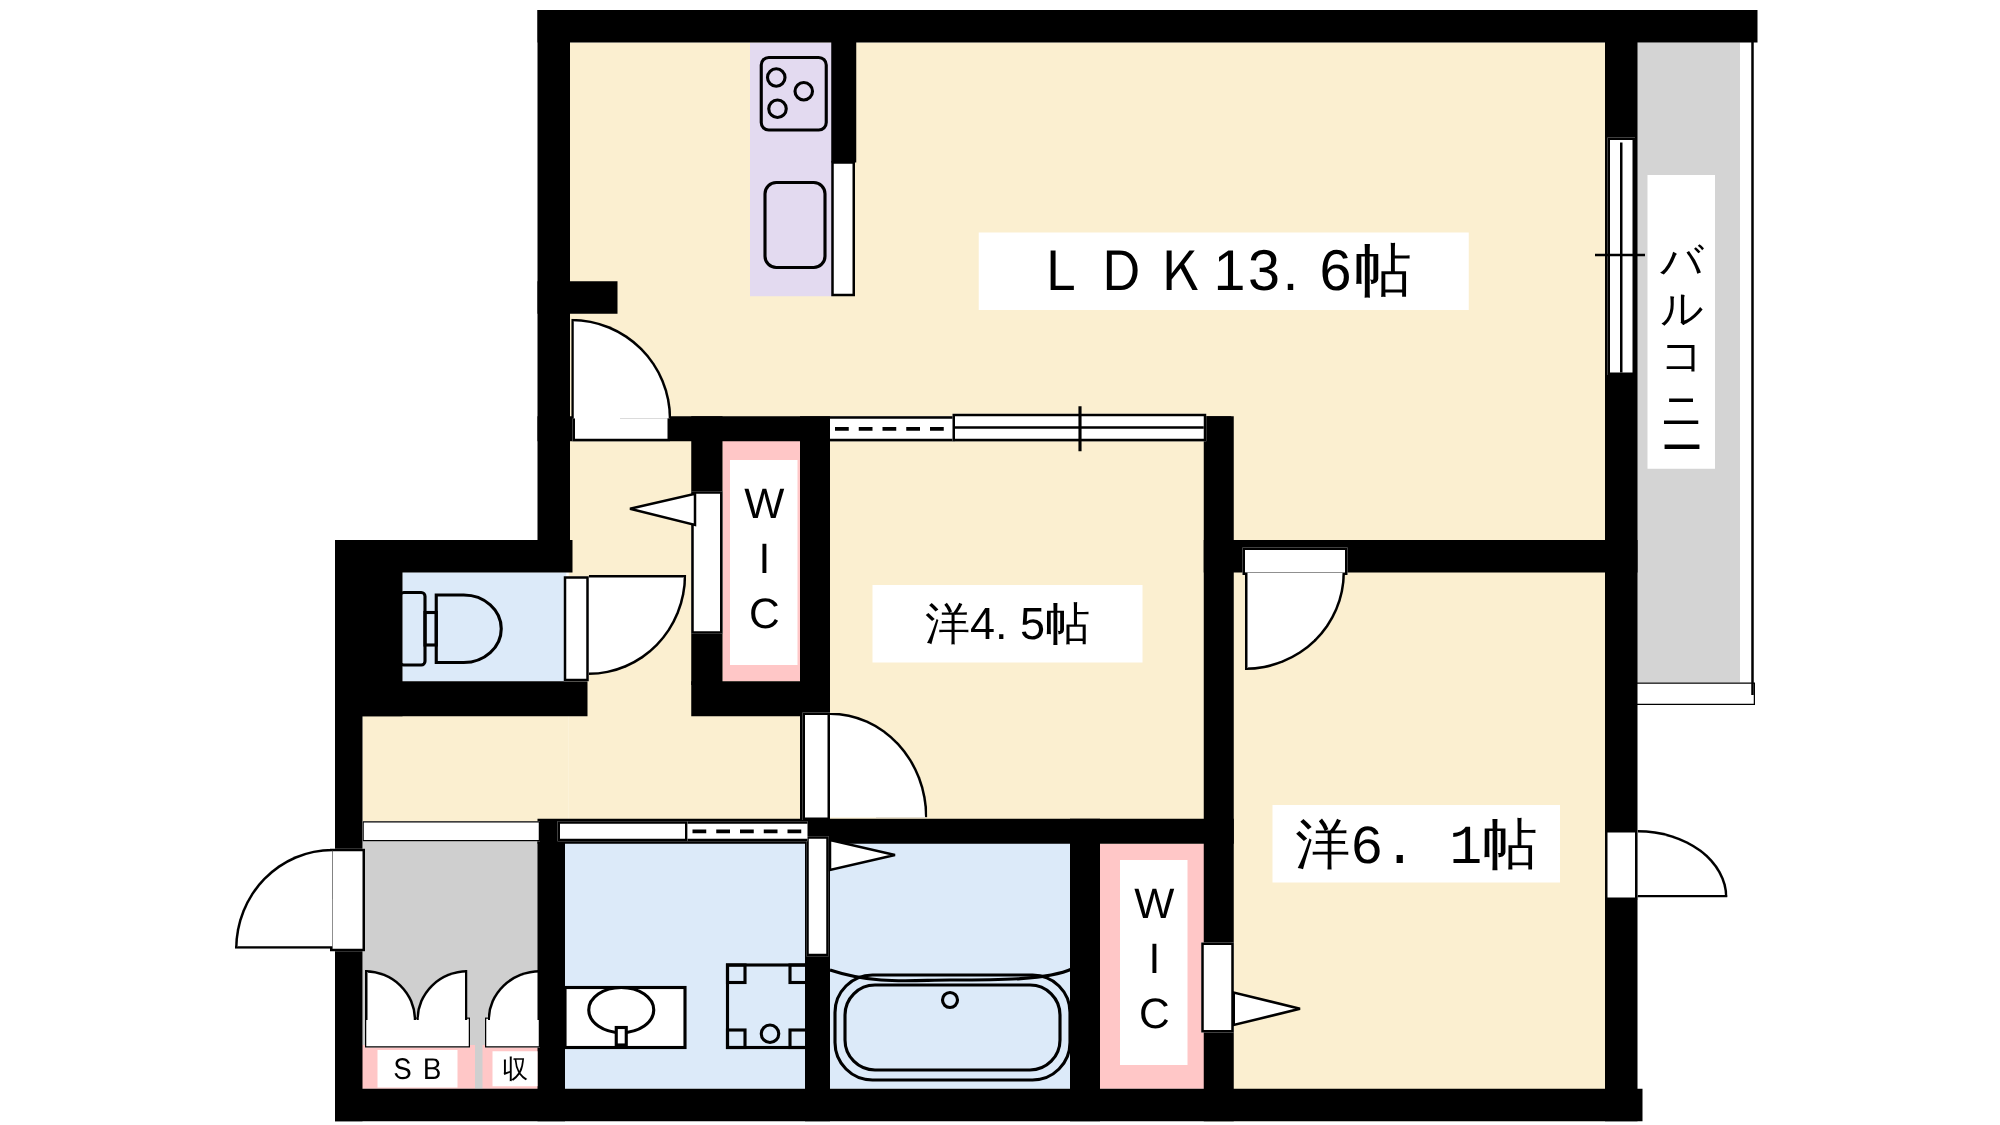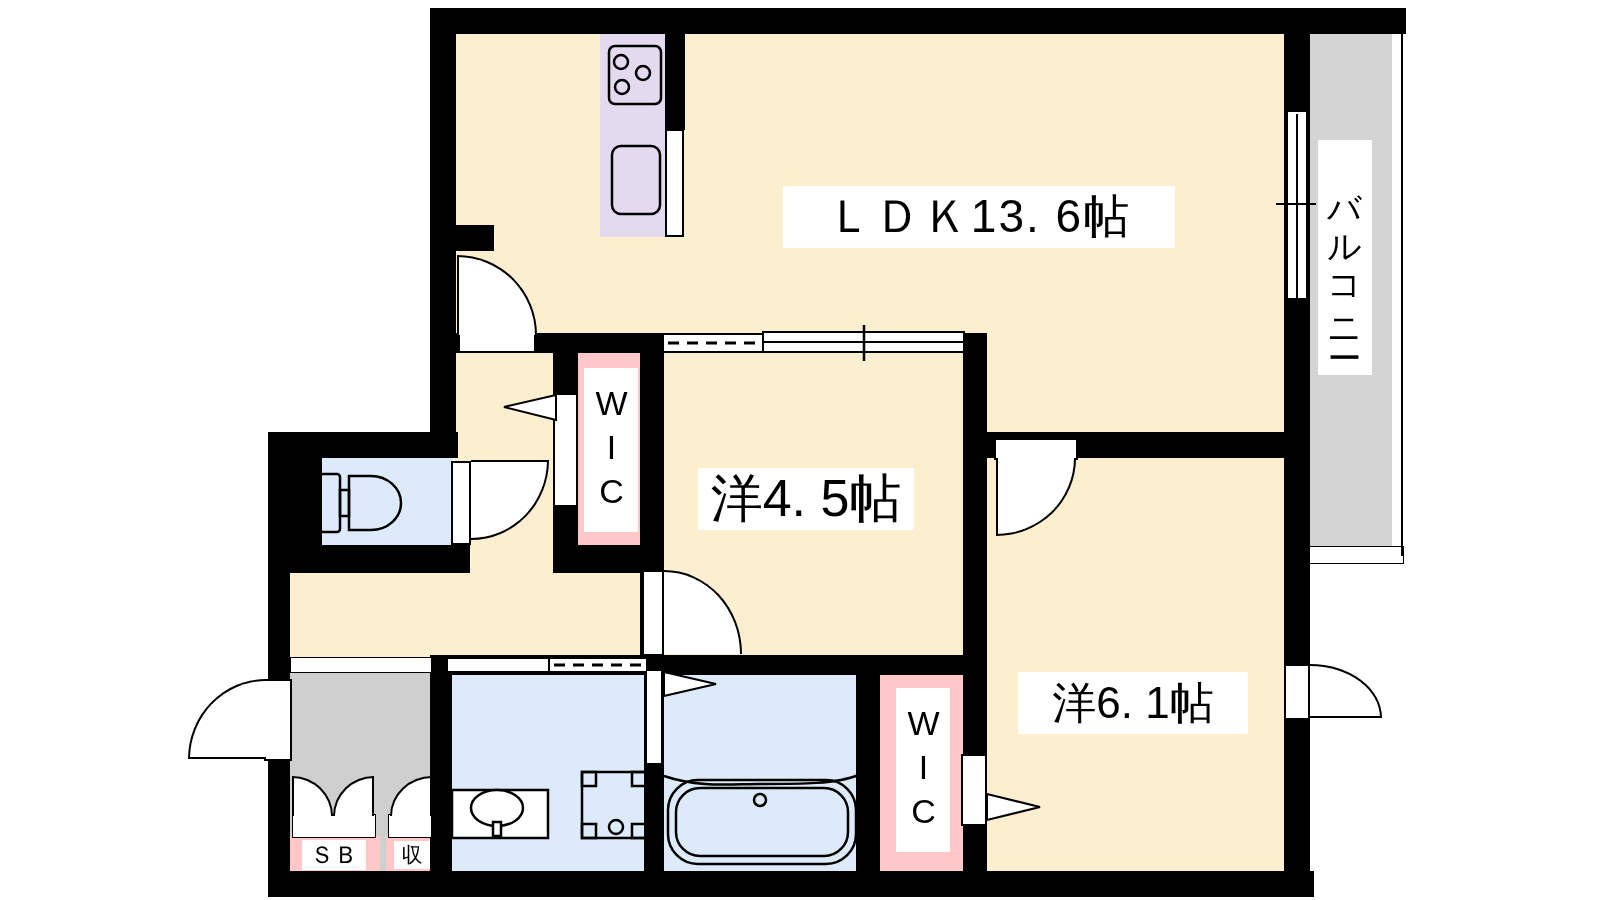--- a/index.html
+++ b/index.html
@@ -149,21 +149,21 @@
     </g>
 
     <g stroke="#000" stroke-width="2" fill="#fff">
       <polygon points="556,395 556,420 504,407"></polygon>
       <polygon points="664,672 664,696 716,684"></polygon>
       <polygon points="987,794 987,820 1040,807"></polygon>
     </g>
   </svg>
 
   <div class="lbl" style="left:783px;top:186px;width:392px;height:62px;font-size:46px;letter-spacing:2px;">ＬＤＫ13. 6帖</div>
-  <div class="lbl" style="left:698px;top:468px;width:216px;height:62px;font-size:52px;">洋4. 5帖</div>
-  <div class="lbl" style="left:1018px;top:672px;width:230px;height:62px;font-size:44px;">洋6. 1帖</div>
+  <div class="lbl" style="left:698px;top:468px;width:216px;height:62px;font-size:36px;">洋4. 5帖</div>
+  <div class="lbl" style="left:1018px;top:644px;width:230px;height:62px;font-size:44px;font-family:Liberation Mono, monospace;">洋6. 1帖</div>
   <div class="lbl lbl-v" style="left:1318px;top:140px;width:54px;height:235px;font-size:34px;letter-spacing:4px;">バルコニー</div>
   <div class="lbl lbl-v" style="left:584px;top:368px;width:54px;height:164px;font-size:34px;letter-spacing:6px;">WIC</div>
   <div class="lbl lbl-v" style="left:896px;top:688px;width:54px;height:164px;font-size:34px;letter-spacing:6px;">WIC</div>
   <div class="lbl" style="left:302px;top:840px;width:64px;height:30px;font-size:24px;">ＳＢ</div>
   <div class="lbl" style="left:394px;top:841px;width:36px;height:28px;font-size:21px;">収</div>
 
 </div>
 
 </body></html>

